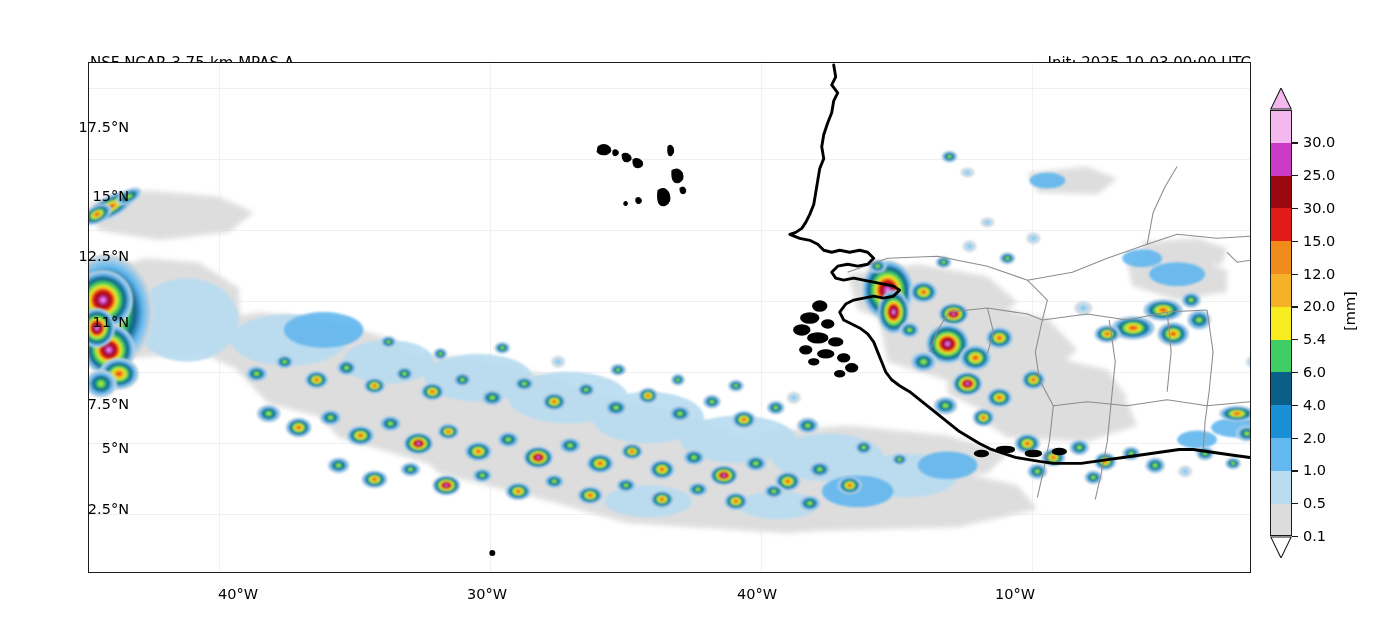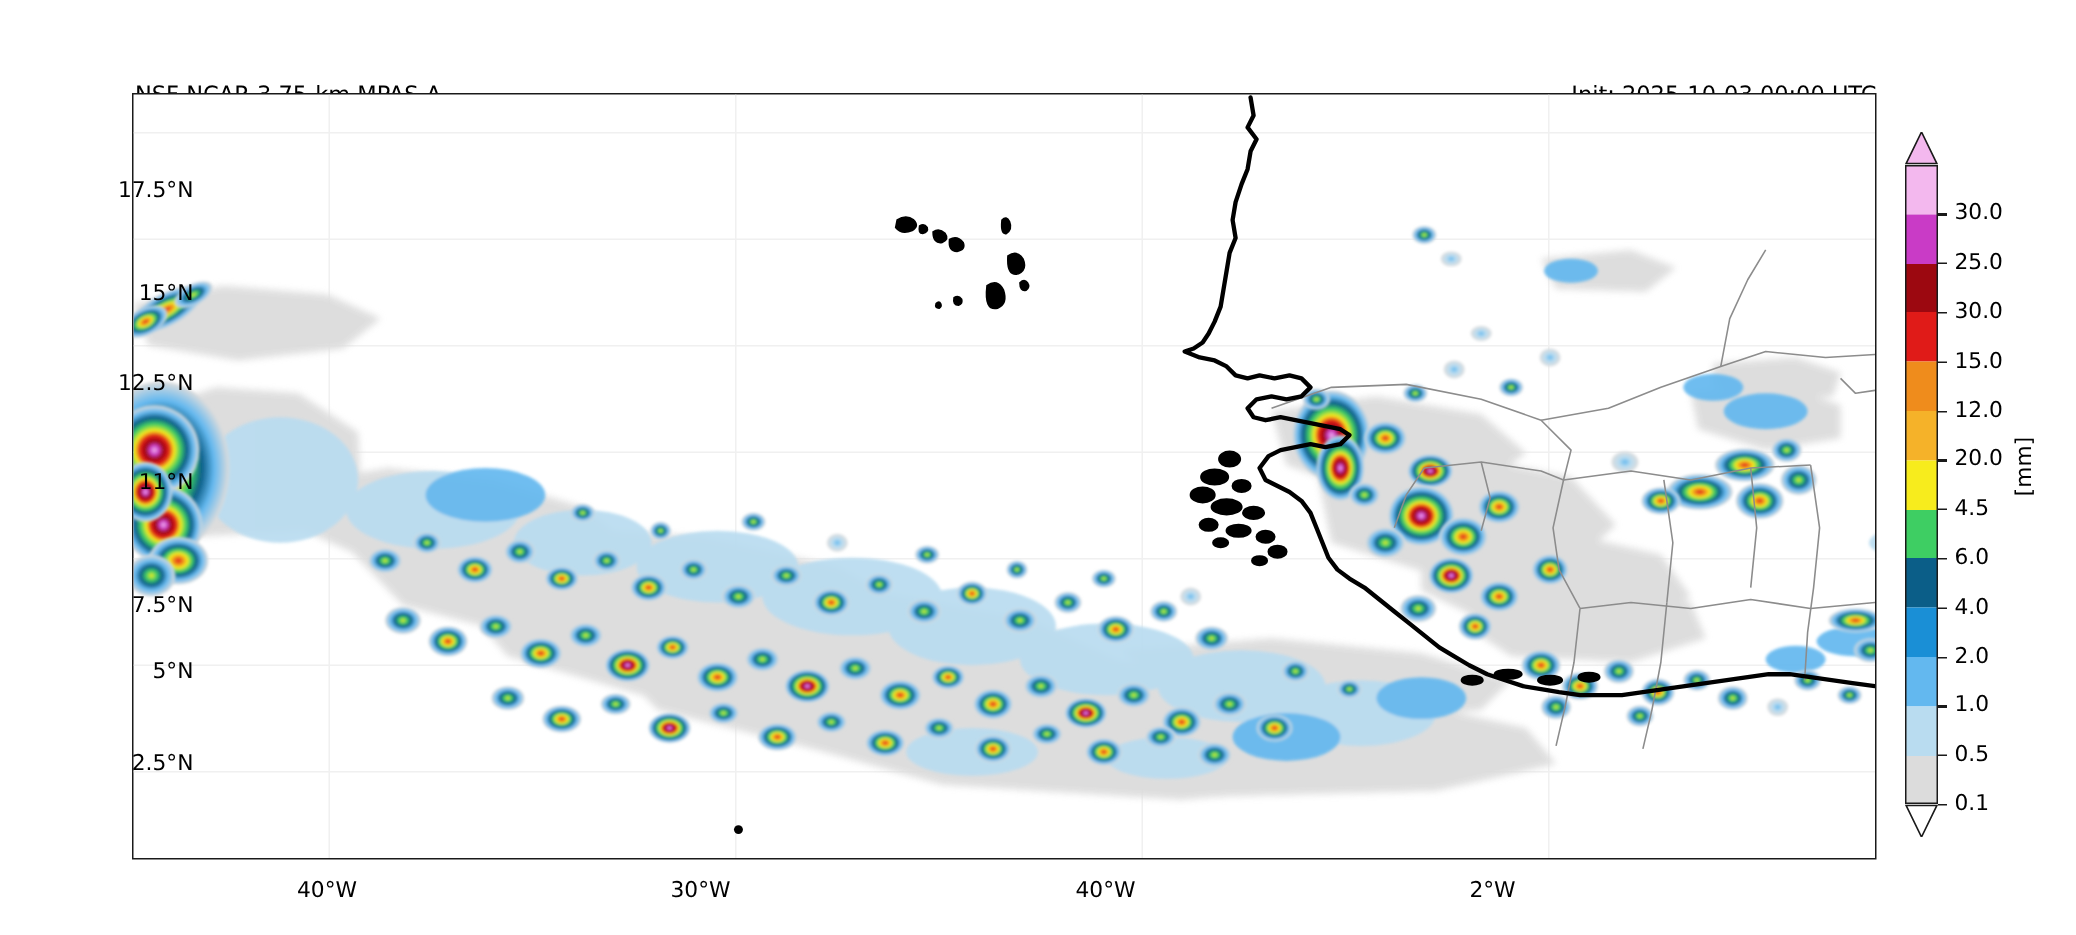--- a/index.html
+++ b/index.html
@@ -18,21 +18,21 @@
         background:#fff;border:1.4px solid #1a1a1a;box-sizing:border-box;overflow:hidden;}
   .inner{position:absolute;left:0;top:0;width:100%;height:100%;overflow:hidden;}
 
   .gridv{position:absolute;top:0;bottom:0;width:1px;background:#f0f0f0;}
   .gridh{position:absolute;left:0;right:0;height:1px;background:#f0f0f0;}
 
   
   .ytick{position:absolute;right:1255px;font-size:14.5px;text-align:right;white-space:nowrap;
          transform:translateY(-50%);}
   .xtick{position:absolute;top:586px;font-size:14.5px;text-align:center;white-space:nowrap;
-         transform:translateX(-50%);}
+         transform:translateX(-50%);margin-left:20px;}
 
   
   .cbwrap{position:absolute;left:1270px;top:88px;width:22px;height:470px;}
   .cbbody{position:absolute;left:0;top:22px;width:22px;height:426px;}
   .cbband{position:absolute;left:0;width:22px;}
   .cbarrow{position:absolute;left:0;width:22px;height:22px;}
   .cbarrow.up{top:0;}
   .cbarrow.dn{bottom:0;}
   .cbframe{position:absolute;left:0;top:22px;width:22px;height:426px;
            border:1.1px solid #1a1a1a;box-sizing:border-box;pointer-events:none;}
@@ -383,21 +383,21 @@
     <div class="ytick" style="top:322px">11°N</div>
     <div class="ytick" style="top:256px">12.5°N</div>
     <div class="ytick" style="top:196px">15°N</div>
     <div class="ytick" style="top:127px">17.5°N</div>
   </div>
 
   <div>
     <div class="xtick" style="left:218px">40°W</div>
     <div class="xtick" style="left:467px">30°W</div>
     <div class="xtick" style="left:737px">40°W</div>
-    <div class="xtick" style="left:995px">2°W</div>
+    <div class="xtick" style="left:995px">10°W</div>
   </div>
 
   <div class="cbwrap">
 
     <div class="cbarrow up">
       <svg width="22" height="22" viewBox="0 0 22 22">
         <polygon points="11,0 21.2,21 0.8,21" fill="#f3b8ee" stroke="#1a1a1a" stroke-width="1.1"></polygon>
       </svg>
     </div>
 
@@ -437,21 +437,21 @@
     <div class="cbtickmark" style="top:120px"></div>
     <div class="cbtickmark" style="top:87.2px"></div>
     <div class="cbtickmark" style="top:54.4px"></div>
 
     <div class="cblabel" style="top:448px">0.1</div>
     <div class="cblabel" style="top:415.2px">0.5</div>
     <div class="cblabel" style="top:382.4px">1.0</div>
     <div class="cblabel" style="top:349.6px">2.0</div>
     <div class="cblabel" style="top:316.8px">4.0</div>
     <div class="cblabel" style="top:284px">6.0</div>
-    <div class="cblabel" style="top:251.2px">4.5</div>
+    <div class="cblabel" style="top:251.2px">5.4</div>
     <div class="cblabel" style="top:218.4px">20.0</div>
     <div class="cblabel" style="top:185.6px">12.0</div>
     <div class="cblabel" style="top:152.8px">15.0</div>
     <div class="cblabel" style="top:120px">30.0</div>
     <div class="cblabel" style="top:87.2px">25.0</div>
     <div class="cblabel" style="top:54.4px">30.0</div>
   </div>
 
   <div class="cbunit">[mm]</div>
 

